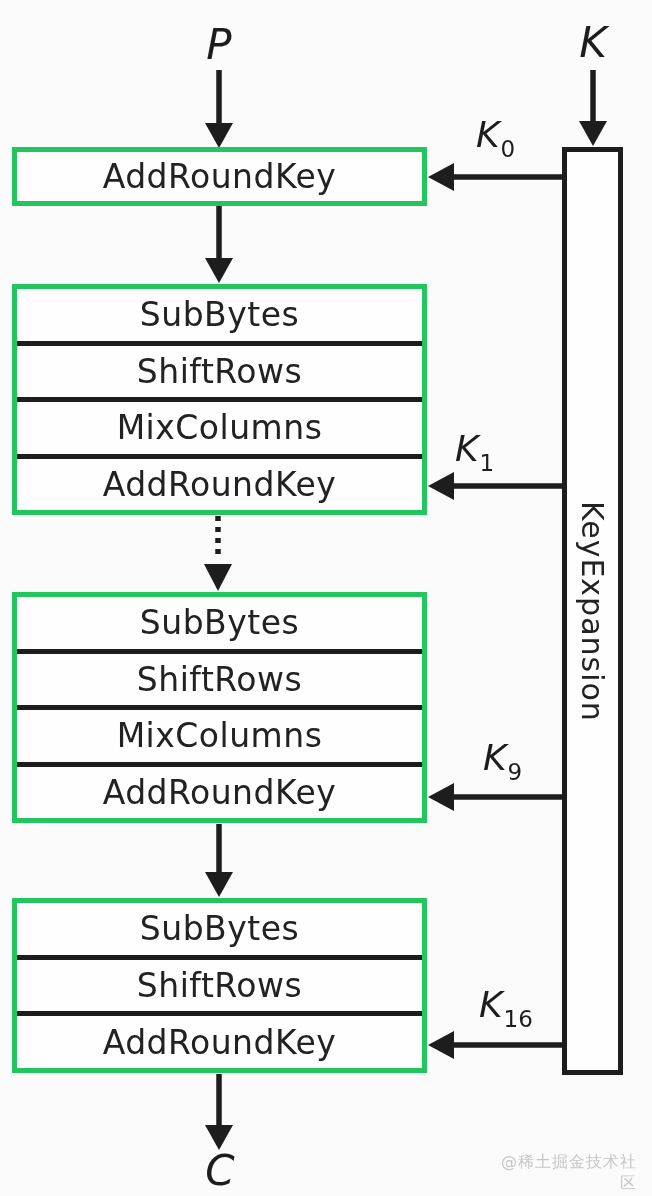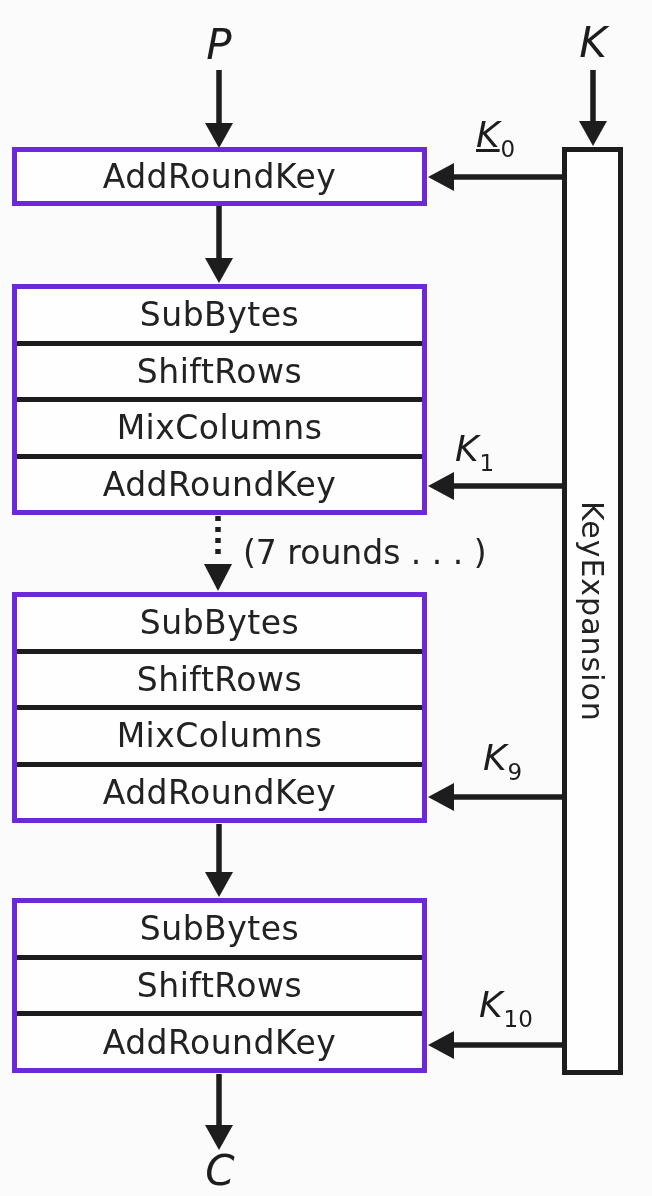--- a/index.html
+++ b/index.html
@@ -21,21 +21,21 @@
     font-size: 42px;
     font-style: italic;
     font-weight: 500;
     color: #1d1d1d;
   }
 
   .proc-box {
     position: absolute;
     left: 12px;
     width: 415px;
-    border: 5px solid #6d28d9;
+    border: 5px solid #22c55e;
     background: #fefefe;
     display: flex;
     flex-direction: column;
   }
   .proc-row {
     flex: 1;
     display: flex;
     align-items: center;
     justify-content: center;
     font-size: 33px;
@@ -169,46 +169,46 @@
     <div class="proc-row">AddRoundKey</div>
   </div>
 
   <div class="proc-box" style="top:284px; height:231px;">
     <div class="proc-row">SubBytes</div>
     <div class="proc-row">ShiftRows</div>
     <div class="proc-row">MixColumns</div>
     <div class="proc-row">AddRoundKey</div>
   </div>
 
-  <div id="rounds-note">(7 rounds . . . )</div>
 
   <div class="proc-box" style="top:592px; height:231px;">
     <div class="proc-row">SubBytes</div>
     <div class="proc-row">ShiftRows</div>
     <div class="proc-row">MixColumns</div>
     <div class="proc-row">AddRoundKey</div>
   </div>
 
   <div class="proc-box" style="top:898px; height:175px;">
     <div class="proc-row">SubBytes</div>
     <div class="proc-row">ShiftRows</div>
     <div class="proc-row">AddRoundKey</div>
   </div>
 
   <div id="key-expansion-box">
     <span class="vtext">KeyExpansion</span>
   </div>
 
-  <div class="key-label" style="left:476px; top:114px;text-decoration:underline;">
+  <div class="key-label" style="left:476px; top:114px;">
     <span>K</span><span class="sub">0</span>
   </div>
   <div class="key-label" style="left:455px; top:428px;">
     <span>K</span><span class="sub">1</span>
   </div>
   <div class="key-label" style="left:483px; top:737px;">
     <span>K</span><span class="sub">9</span>
   </div>
   <div class="key-label" style="left:479px; top:984px;">
-    <span>K</span><span class="sub">10</span>
-  </div>
-
+    <span>K</span><span class="sub">16</span>
+  </div>
+
+  <div id="watermark">@稀土掘金技术社区</div>
 
 </div>
 
 </body></html>

